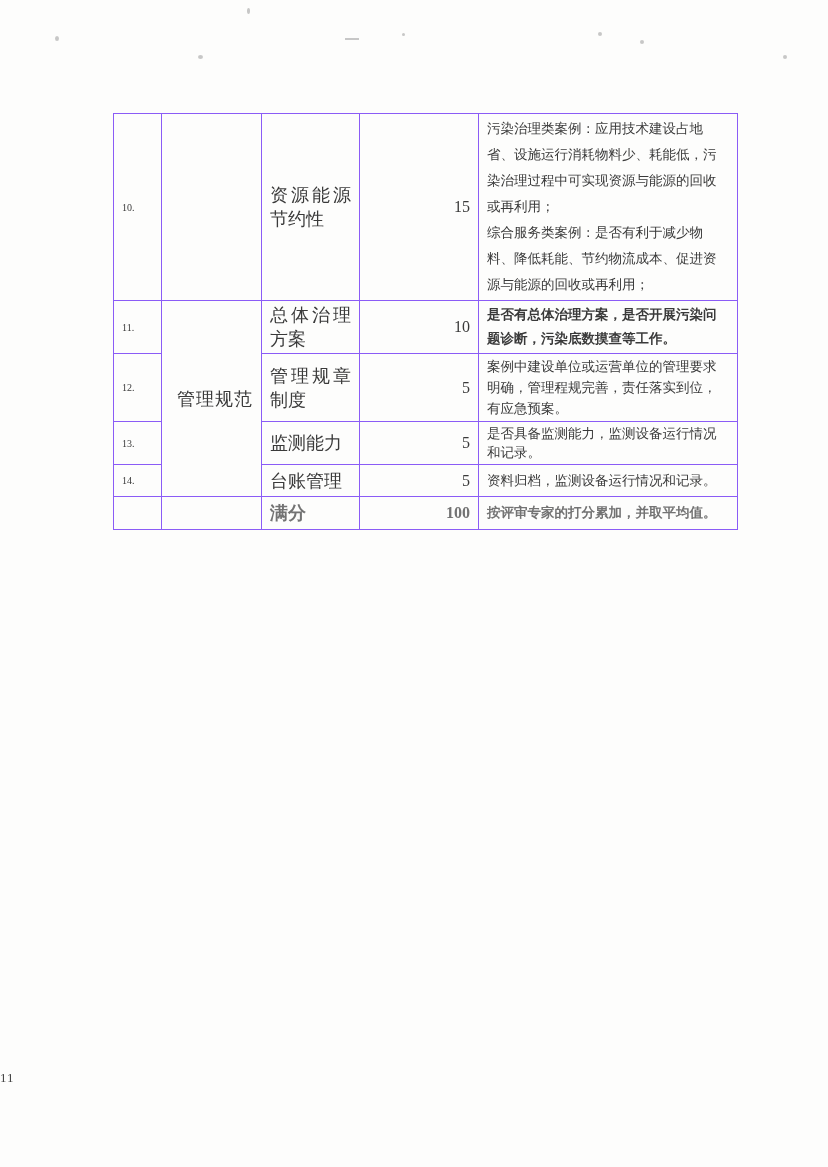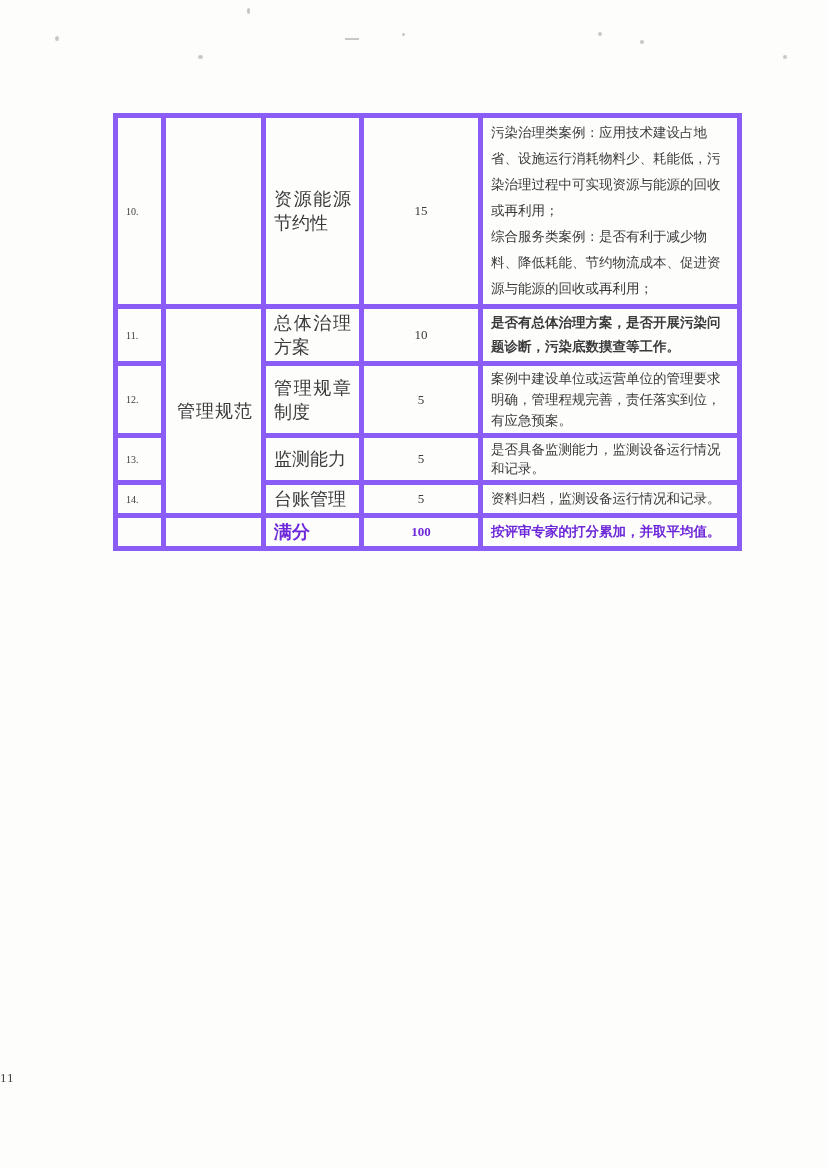--- a/index.html
+++ b/index.html
@@ -25,21 +25,21 @@
   }
   .doc-table {
     position: absolute;
     left: 113px;
     top: 113px;
     width: 624px;
     border-collapse: collapse;
     table-layout: fixed;
   }
   .doc-table td {
-    border: 5px solid #8b5cf6;
+    border: 1px solid #8b5cf6;
     vertical-align: middle;
     padding: 2px 8px;
     color: #3a3a3a;
   }
   .doc-table { border: 1px solid #6f6f6f; }
   .cell-serial {
     font-size: 10px;
     padding-left: 9px;
     vertical-align: middle;
   }
@@ -50,35 +50,35 @@
     color: #2f2f2f;
   }
   .cell-criterion {
     font-size: 18px;
     text-align: justify;
     text-justify: inter-character;
     padding-left: 9px;
     padding-right: 9px;
   }
   .cell-score {
-    font-size: 13px;
-    text-align: center;
+    font-size: 16px;
+    text-align: right;
   }
   .cell-desc {
     font-size: 13.5px;
     white-space: pre-line;
     text-align: left;
     padding: 3px 8px 3px 9px;
   }
   .lh26 { line-height: 26px; }
   .lh24 { line-height: 24px; font-weight: bold; }
   .lh21 { line-height: 21px; }
   .lh20 { line-height: 20px; }
   .lh19 { line-height: 19px; }
-  .total-row td { font-weight: bold; color: #6d28d9; }
+  .total-row td { font-weight: bold; color: #737373; }
   .page-number {
     position: absolute;
     left: 0;
     top: 1070px;
     width: 100%;
     text-align: left;
     font-size: 13px;
     color: #444;
     letter-spacing: 1px;
   }

